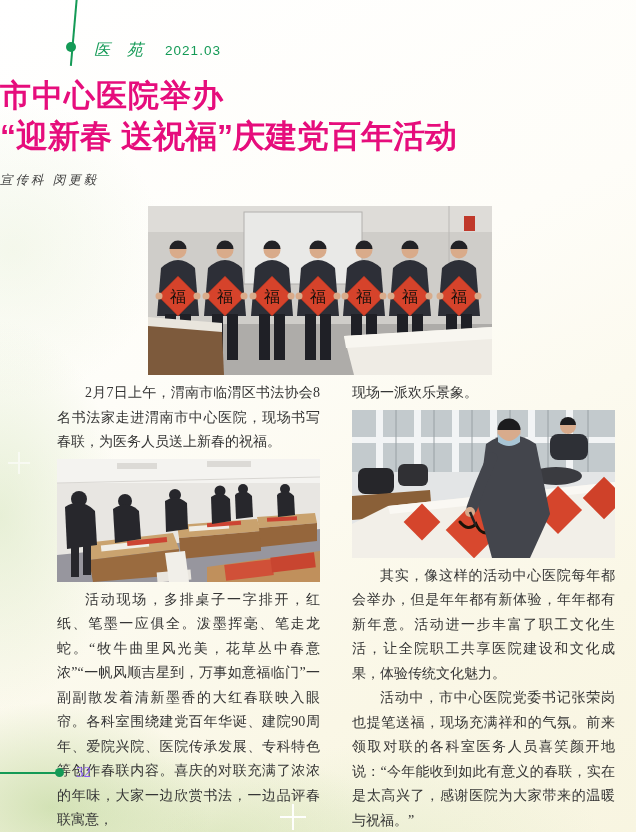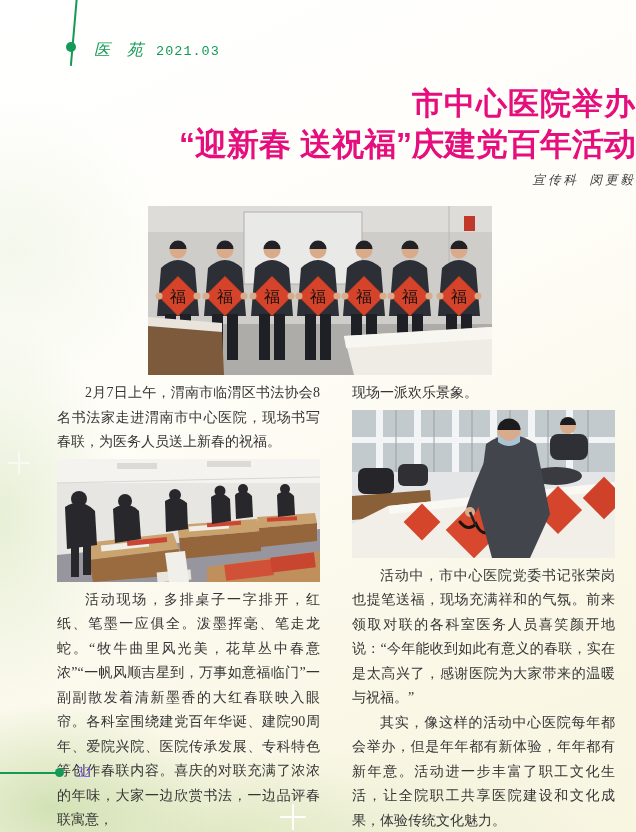--- a/index.html
+++ b/index.html
@@ -13,28 +13,28 @@
       radial-gradient(160px 260px at 0% 62%, rgba(213,229,189,0.55), transparent 75%),
       radial-gradient(200px 200px at 2% 30%, rgba(224,236,206,0.35), transparent 75%),
       linear-gradient(155deg,#ffffff 0%,#fefdf8 40%,#faf7e6 78%,#f8f5e1 100%);
   }
   .abs{position:absolute;}
   
   .hdr-line{left:73px;top:-6px;width:2px;height:72px;background:#149a56;transform:rotate(5deg);}
   .hdr-dot{left:66px;top:42px;width:10px;height:10px;border-radius:50%;background:#149a56;}
   .hdr-text{left:94px;top:40px;color:#149a56;display:flex;align-items:baseline;}
   .journal{font-size:16px;font-weight:normal;font-style:italic;letter-spacing:6px;font-family:"DejaVu Serif",serif;}
-  .issue{font-size:13.5px;margin-left:7px;letter-spacing:1px;font-family:Liberation Mono, monospace;}
-  
-  .title-wrap{left:0;top:76px;width:636px;text-align:right;color:#e60d7c;
-    font-family:"Liberation Sans","DejaVu Sans",sans-serif;font-weight:700;margin-top:8px;}
+  .issue{font-size:13.5px;margin-left:16px;letter-spacing:1px;font-family:Liberation Sans, sans-serif;}
+  
+  .title-wrap{left:0;top:76px;width:636px;text-align:left;color:#e60d7c;
+    font-family:"Liberation Sans","DejaVu Sans",sans-serif;font-weight:700;}
   .title-l1{font-size:31px;line-height:40px;letter-spacing:1px;}
   .title-l2{font-size:32px;line-height:40px;letter-spacing:0px;}
-  .byline{left:0;top:172px;width:636px;text-align:right;font-size:12.5px;color:#3c3c3c;
-    letter-spacing:3px;font-style:italic;font-family:Liberation Mono, monospace;}
+  .byline{left:0;top:172px;width:636px;text-align:left;font-size:12.5px;color:#3c3c3c;
+    letter-spacing:3px;font-style:italic;font-family:Liberation Serif, serif;}
   
   .photo{display:block;}
   .photo1{left:148px;top:206px;}
   
   .col{position:absolute;width:263px;color:#353535;font-size:14px;line-height:24.5px;
     text-align:justify;}
   .col-left{left:57px;top:381px;}
   .col-right{left:352px;top:381px;}
   .col p{margin:0;text-indent:2em;}
   .col p.noindent{text-indent:0;}
@@ -211,22 +211,22 @@
 
       <path d="M134,34 Q158,16 184,34 L198,104 L178,148 L140,148 L126,96 Z" fill="#43454c"></path>
       <circle cx="157" cy="22" r="11.5" fill="#d8ab8c"></circle>
       <path d="M145.5,20 a11.5 11.5 0 0 1 23,0 z" fill="#1c1c1e"></path>
       <path d="M146,24 q11,14 22,0 l0,8 q-11,8 -22,0 z" fill="#a9c5d5"></path>
       <path d="M140,48 Q128,74 120,98" stroke="#43454c" stroke-width="11" fill="none" stroke-linecap="round"></path>
       <circle cx="118" cy="102" r="5" fill="#d8ab8c"></circle>
       <line x1="118" y1="102" x2="124" y2="116" stroke="#222" stroke-width="2.5"></line>
     </svg>
   </div>
+  <p>其实，像这样的活动中心医院每年都会举办，但是年年都有新体验，年年都有新年意。活动进一步丰富了职工文化生活，让全院职工共享医院建设和文化成果，体验传统文化魅力。</p>
   <p>活动中，市中心医院党委书记张荣岗也提笔送福，现场充满祥和的气氛。前来领取对联的各科室医务人员喜笑颜开地说：“今年能收到如此有意义的春联，实在是太高兴了，感谢医院为大家带来的温暖与祝福。”</p>
-  <p>其实，像这样的活动中心医院每年都会举办，但是年年都有新体验，年年都有新年意。活动进一步丰富了职工文化生活，让全院职工共享医院建设和文化成果，体验传统文化魅力。</p>
 </div>
 
 <div class="abs pageno-row">
   <div class="pg-line"></div>
   <div class="pg-dot"></div>
   <div class="pg-num">32</div>
 </div>
 
 <div class="sparkle sp1">
     <span class="v"></span>

